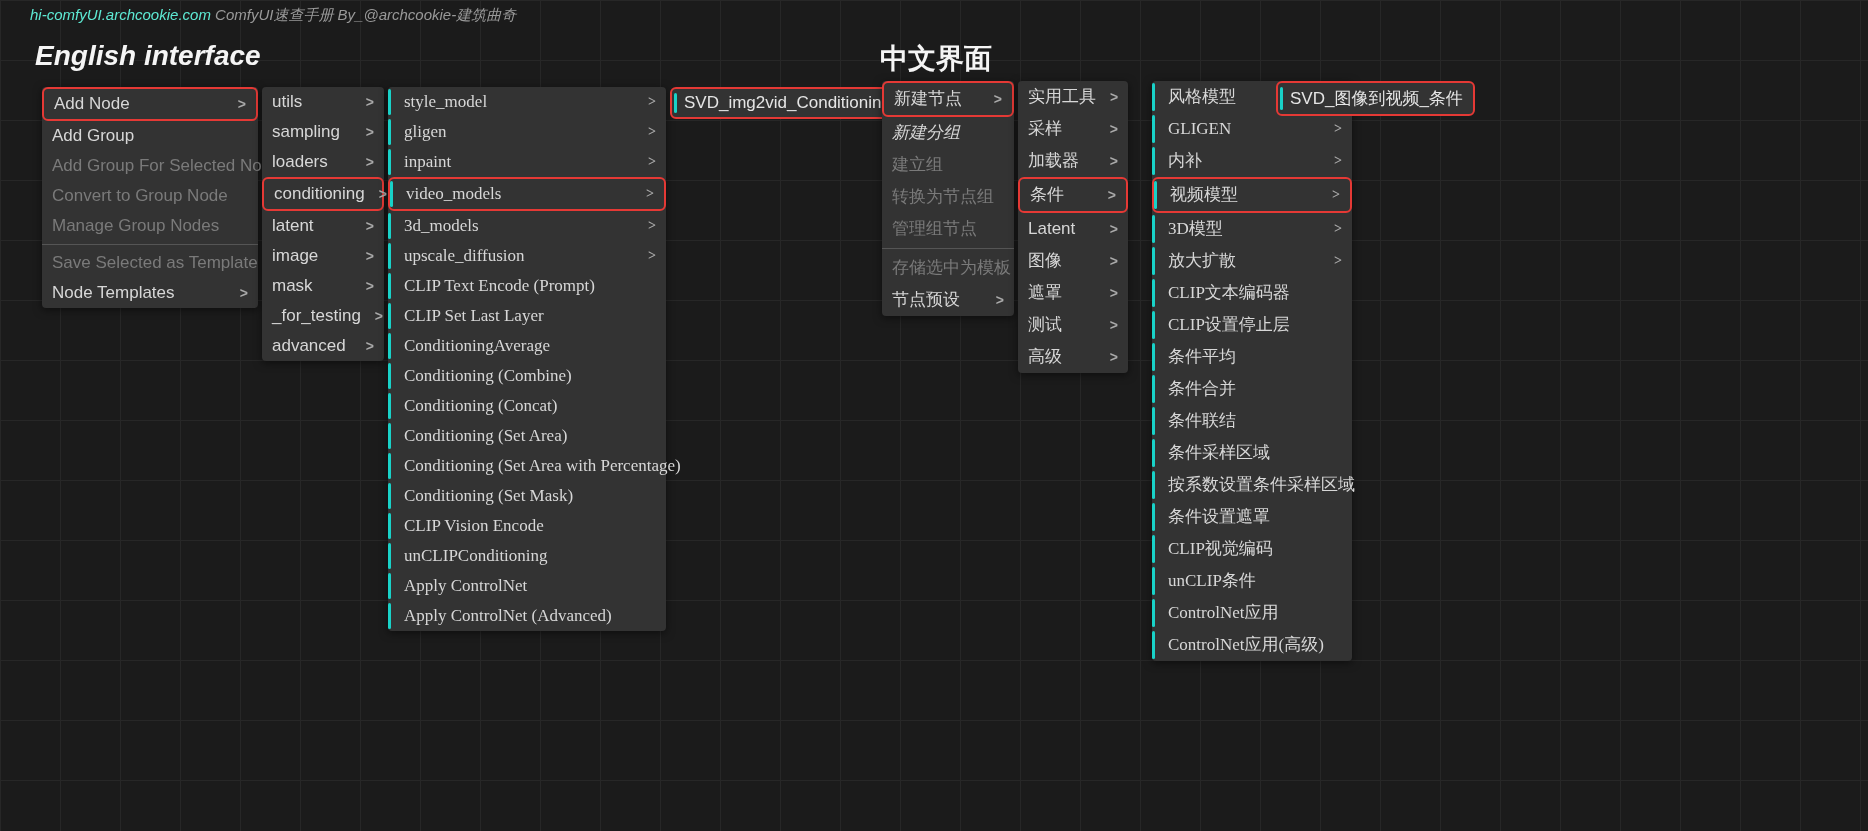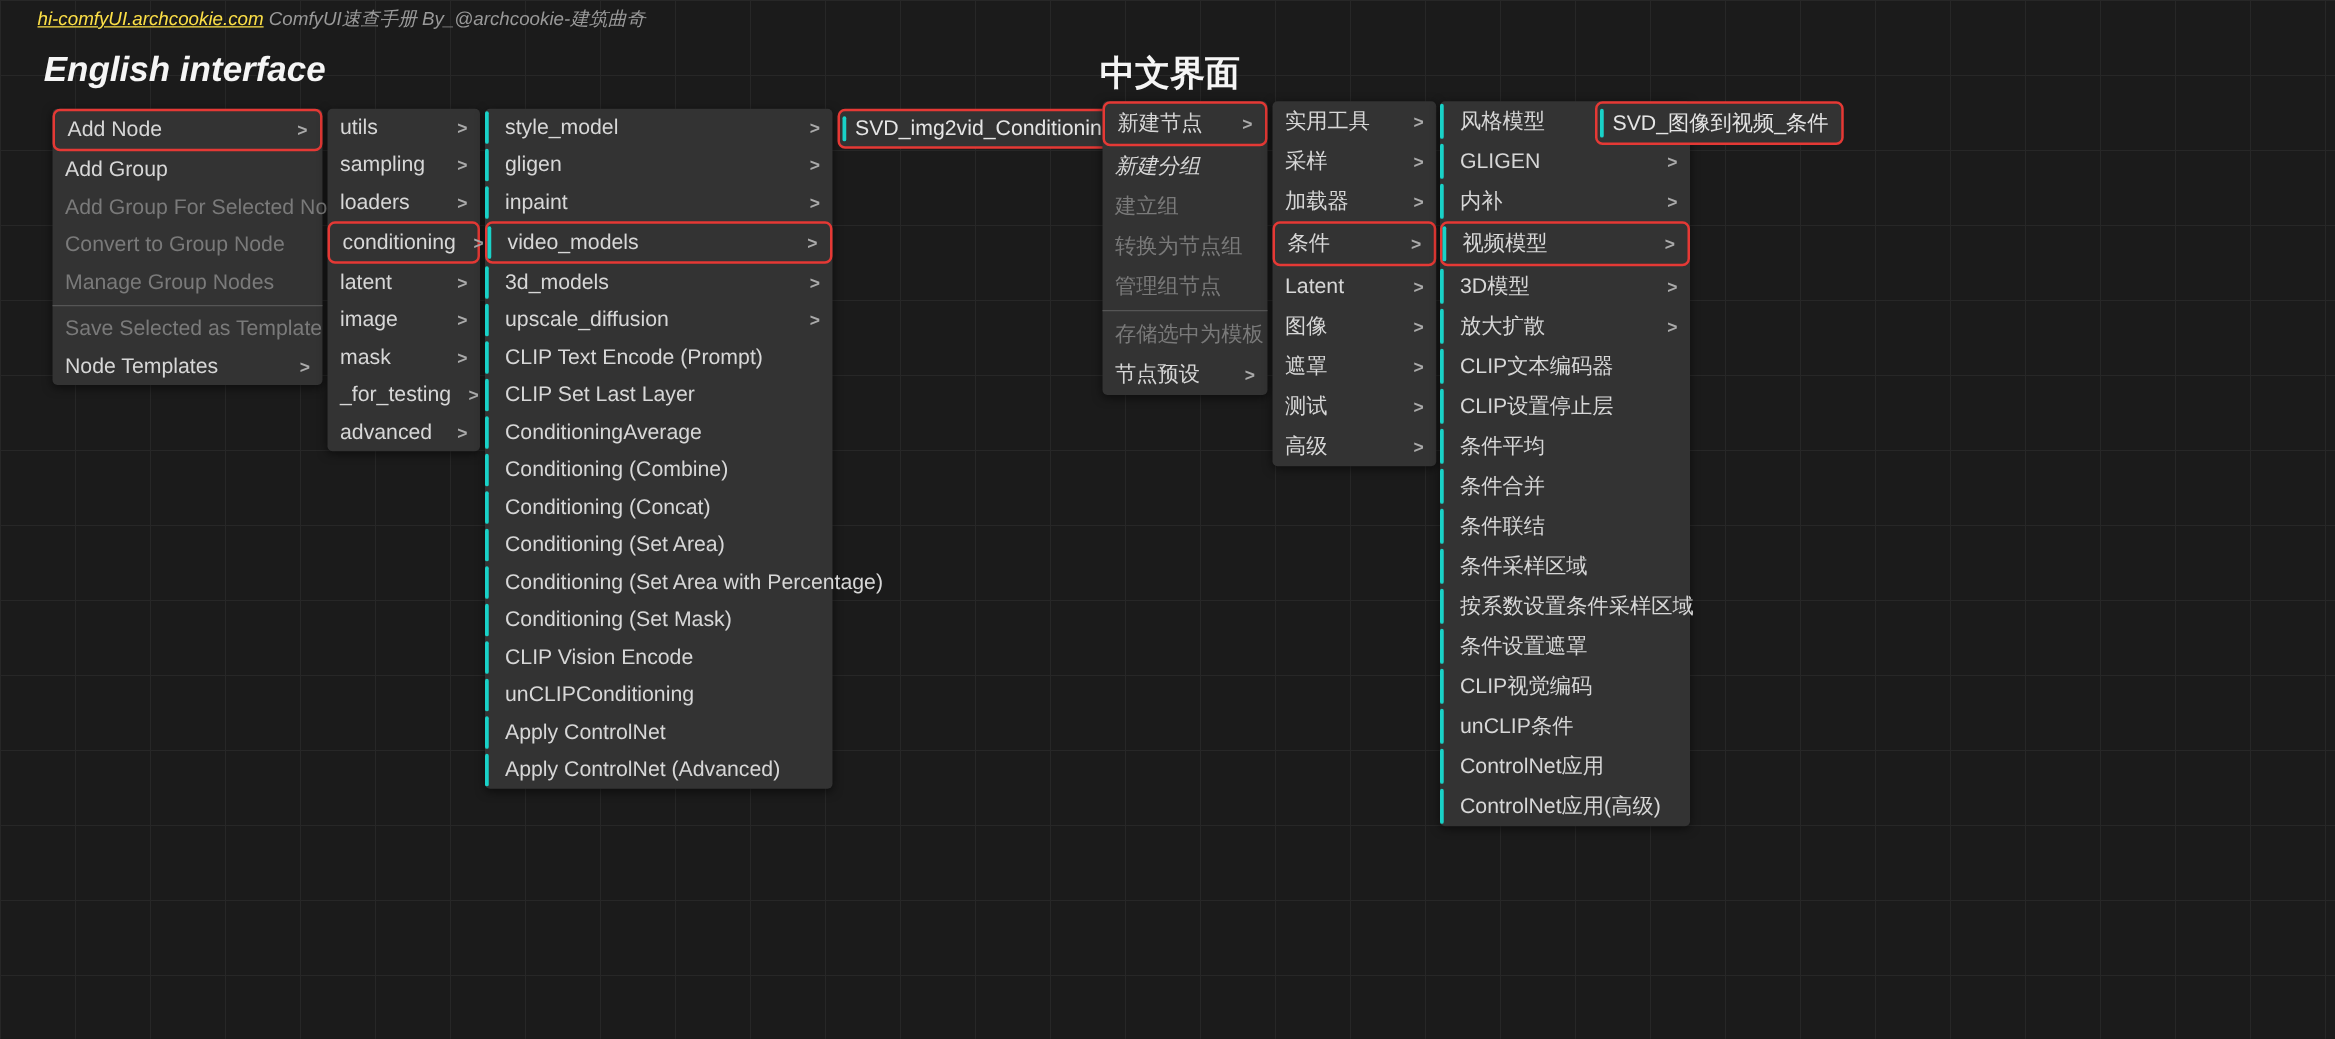--- a/index.html
+++ b/index.html
@@ -23,23 +23,22 @@
   }
   .header-line {
     position: absolute;
     top: 6px;
     left: 30px;
     font-size: 15px;
     font-style: italic;
     color: #999;
   }
   .header-line .domain {
-    color: #fde047;
+    color: #5eead4;
     font-weight: 500;
-    text-decoration: underline;
   }
   .section-title {
     position: absolute;
     font-size: 28px;
     font-weight: 600;
     font-style: italic;
     color: #f5f5f5;
   }
   .menu-col {
     position: absolute;
@@ -70,20 +69,21 @@
     background: #555;
     margin: 3px 0;
   }
   .highlight-box {
     border: 2px solid #e53935;
     border-radius: 6px;
   }
   
   .accent-before {
     position: relative;
+    font-family: Liberation Serif, serif;
   }
   .accent-before::before {
     content: "";
     position: absolute;
     left: 0;
     top: 2px;
     bottom: 2px;
     width: 3px;
     background: #19d2c8;
     border-radius: 2px;
@@ -269,21 +269,21 @@
     </div>
     <div class="menu-sep"></div>
     <div class="menu-item disabled" style="padding: 5px 10px;">
       <span>存储选中为模板</span>
     </div>
     <div class="menu-item" style="padding: 5px 10px;">
       <span>节点预设</span>
       <span class="arrow">&gt;</span>
     </div>
   </div>
-<div class="menu-col" id="cn-col2" style="top:81px; left:1018px; width:131px;">
+<div class="menu-col" id="cn-col2" style="top:81px; left:1018px; width:110px;">
     <div class="menu-item" style="padding: 5px 10px;">
       <span>实用工具</span>
       <span class="arrow">&gt;</span>
     </div>
     <div class="menu-item" style="padding: 5px 10px;">
       <span>采样</span>
       <span class="arrow">&gt;</span>
     </div>
     <div class="menu-item" style="padding: 5px 10px;">
       <span>加载器</span>

